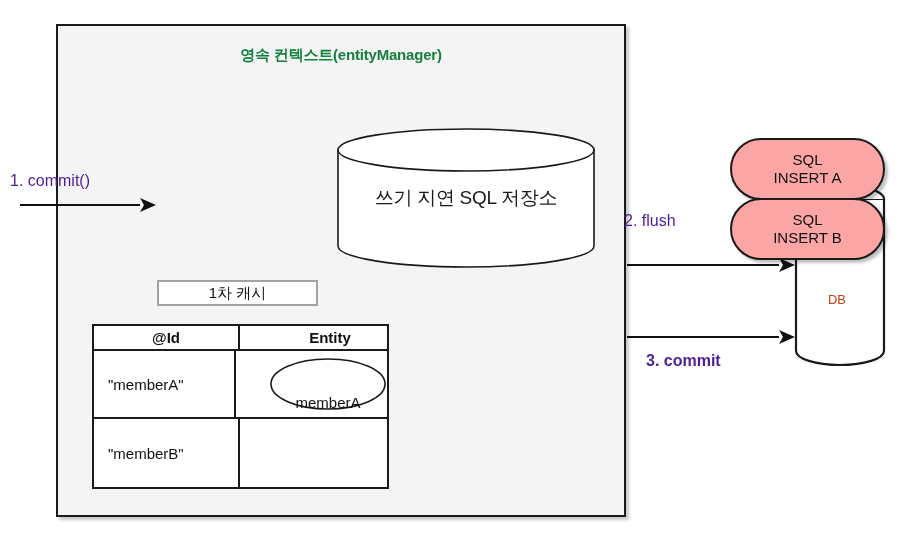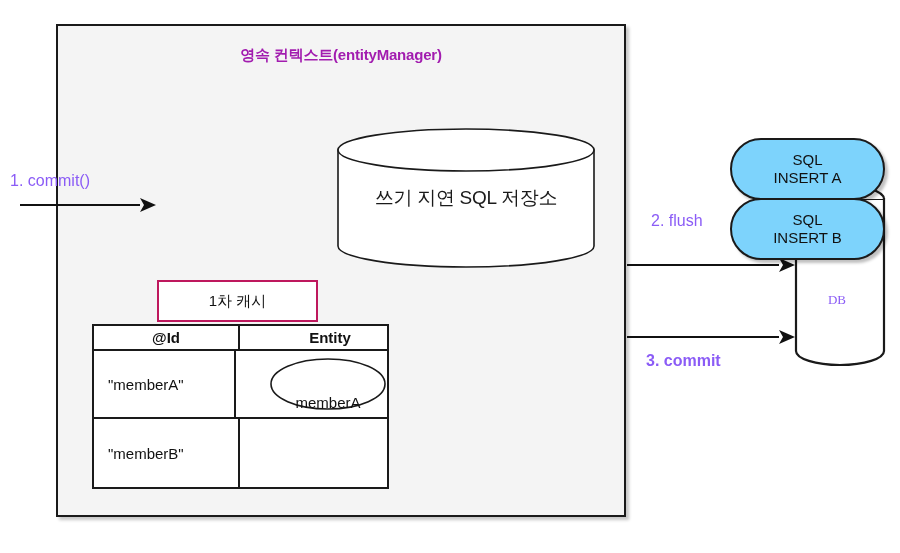--- a/index.html
+++ b/index.html
@@ -32,21 +32,21 @@
     box-shadow: 3px 3px 3px rgba(0,0,0,0.22);
   }
   .pc-title {
     position: absolute;
     left: 56px;
     top: 46px;
     width: 570px;
     text-align: center;
     font-size: 15px;
     font-weight: bold;
-    color: #a21caf;
+    color: #15803d;
     letter-spacing: -0.2px;
   }
 
   
   .cyl {
     position: absolute;
     left: 337px;
     top: 128px;
     width: 258px;
     height: 140px;
@@ -65,23 +65,23 @@
     color: #1a1a1a;
     letter-spacing: -0.3px;
   }
 
   
   .cache-cap {
     position: absolute;
     left: 157px;
     top: 280px;
     width: 161px;
-    height: 42px;
+    height: 26px;
     background: #ffffff;
-    border: 2px solid #be185d;
+    border: 2px solid #a3a3a3;
     box-sizing: border-box;
     display: flex;
     align-items: center;
     justify-content: center;
     font-size: 15px;
     color: #111111;
     z-index: 2;
   }
 
   
@@ -168,31 +168,30 @@
     height: 180px;
   }
   .db-cyl svg { display: block; overflow: visible; }
   .db-label {
     position: absolute;
     left: 795px;
     top: 292px;
     width: 84px;
     text-align: center;
     font-size: 13px;
-    color: #8b5cf6;
-    font-family: Liberation Serif, serif;
+    color: #c2410c;
   }
 
   
   .pill {
     position: absolute;
     left: 730px;
     width: 155px;
     height: 62px;
-    background: #7dd3fc;
+    background: #fca5a5;
     border: 2px solid #1a1a1a;
     border-radius: 31px;
     box-sizing: border-box;
     display: flex;
     flex-direction: column;
     align-items: center;
     justify-content: center;
     font-size: 15px;
     line-height: 1.22;
     color: #111111;
@@ -214,26 +213,26 @@
   .arrow-line {
     stroke: #111111;
     stroke-width: 2;
     fill: none;
   }
   .arrow-head { fill: #111111; }
 
   .lbl {
     position: absolute;
     font-size: 16px;
-    color: #8b5cf6;
+    color: #4c1d95;
     white-space: nowrap;
     z-index: 8;
   }
   .lbl-commit1 { left: 10px; top: 172px; }
-  .lbl-flush   { left: 651px; top: 212px; }
+  .lbl-flush   { left: 624px; top: 212px; }
   .lbl-commit3 { left: 646px; top: 352px; font-weight: bold; }
 </style>
 </head>
 <body>
 
 <div id="canvas">
 
   <div class="pc-box"></div>
   <div class="pc-title">영속 컨텍스트(entityManager)</div>
 

